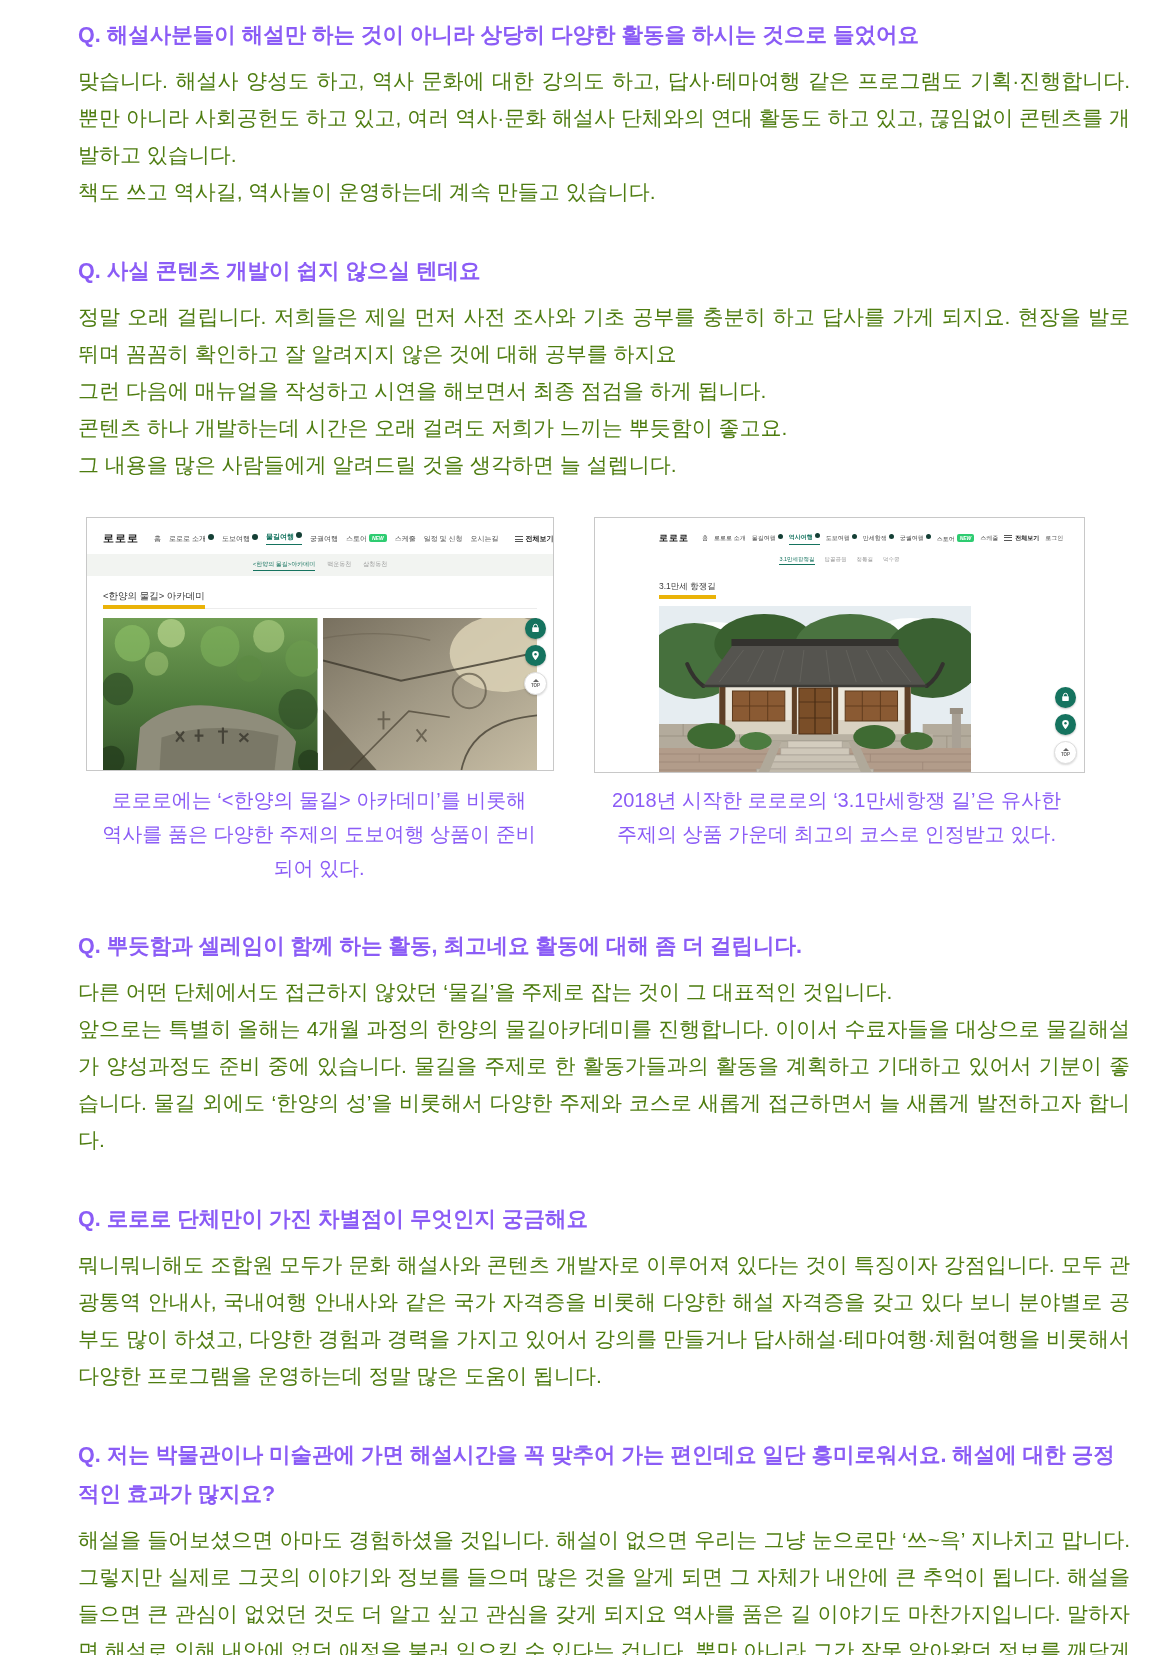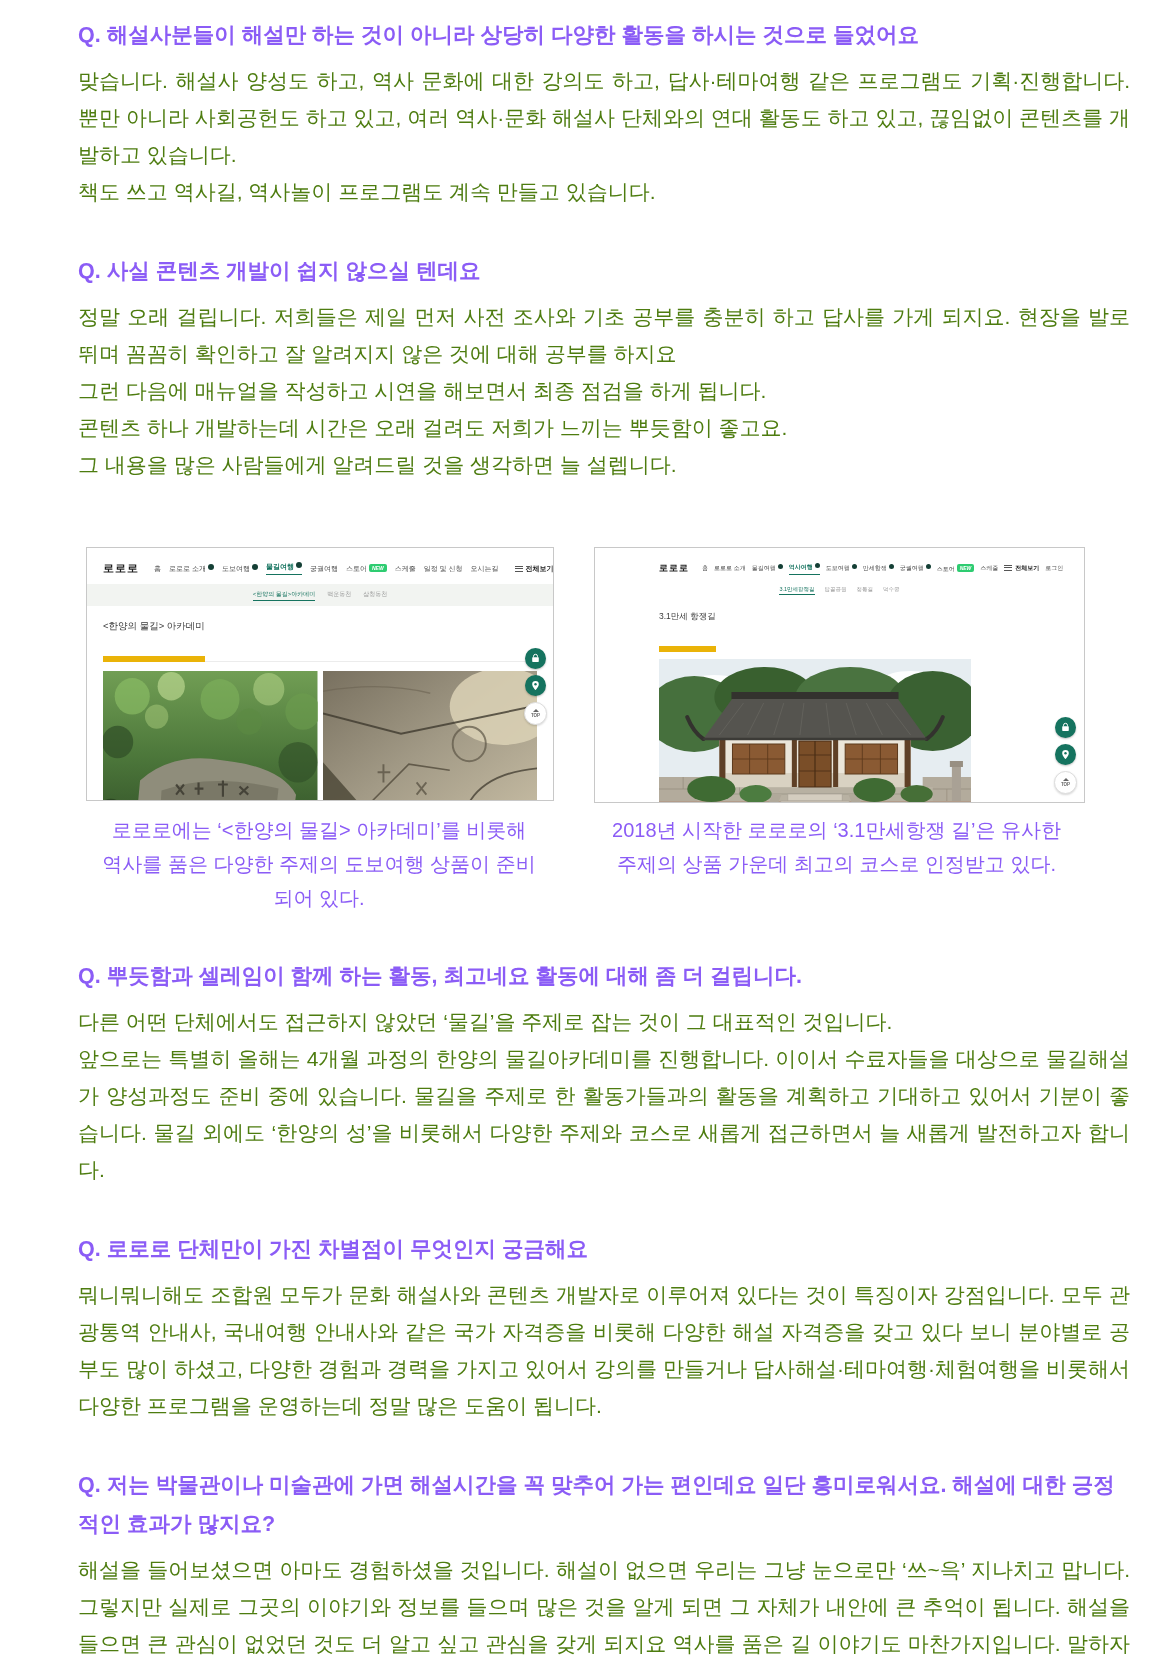--- a/index.html
+++ b/index.html
@@ -15,21 +15,21 @@
   }
   section.first .q{margin-top:2px;}
   .ans p{
     font-size:21px;line-height:37px;color:#4d7c0f;margin:0;
     text-align:justify;
   }
   
   .figs{display:flex;gap:40px;margin:34px 0 0 8px;}
   .shot{
     position:relative;border:1px solid #c8c8c8;background:#fff;
-    overflow:hidden;flex:none;margin-top:30px;
+    overflow:hidden;flex:none;
   }
   .shot-left{width:466px;height:252px;}
   .shot-right{width:489px;height:254px;}
   .mini-nav{
     display:flex;align-items:center;gap:8px;padding:13px 14px 8px 16px;
     font-size:7px;color:#444;white-space:nowrap;
   }
   .shot-right .mini-nav{font-size:6px;gap:6px;padding:14px 10px 7px 64px;}
   .mini-logo{font-weight:700;font-size:11px;letter-spacing:1px;color:#1c1c1c;margin-right:7px;}
   .shot-right .mini-logo{font-size:9px;}
@@ -45,21 +45,21 @@
   .mini-subnav{
     background:#f2f4f1;display:flex;justify-content:center;gap:12px;
     font-size:6px;color:#9a9a9a;padding:6px 0 5px;
   }
   .shot-right .mini-subnav{background:#fff;font-size:5.5px;gap:10px;padding:4px 0 4px;}
   .mini-subnav .on{color:#15735f;border-bottom:1px solid #15735f;padding-bottom:1px;}
   .mini-title-wrap{margin:9px 16px 0 16px;border-bottom:1px solid #ececec;}
   .shot-right .mini-title-wrap{margin:6px 0 0 64px;border-bottom:none;width:200px;}
   .mini-title{
     display:inline-block;font-size:9.5px;color:#3a3a3a;
-    padding-bottom:23px;border-bottom:6px solid #eab308;margin-bottom:-1px;
+    padding-bottom:2px;border-bottom:4px solid #eab308;margin-bottom:-1px;
   }
   .shot-right .mini-title{font-size:8.5px;}
   .mini-photos{display:flex;gap:5px;margin:9px 16px 0 16px;height:152px;}
   .mini-photos svg{flex:1;height:100%;display:block;}
   .photo-c-wrap{margin:8px auto 0 64px;width:312px;height:175px;}
   .photo-c-wrap svg{width:100%;height:100%;display:block;}
   
   .floaters{position:absolute;display:flex;flex-direction:column;gap:6px;align-items:center;}
   .shot-left .floaters{right:6px;top:100px;}
   .shot-right .floaters{right:7px;bottom:8px;}
@@ -73,21 +73,21 @@
   .cap-left{width:466px;padding:0 14px;box-sizing:border-box;}
   .cap-right{width:489px;padding:0 10px;box-sizing:border-box;}
 </style>
 </head>
 <body>
 
 <section class="first">
   <div class="q">Q. 해설사분들이 해설만 하는 것이 아니라 상당히 다양한 활동을 하시는 것으로 들었어요</div>
   <div class="ans">
     <p>맞습니다. 해설사 양성도 하고, 역사 문화에 대한 강의도 하고, 답사·테마여행 같은 프로그램도 기획·진행합니다. 뿐만 아니라 사회공헌도 하고 있고, 여러 역사·문화 해설사 단체와의 연대 활동도 하고 있고, 끊임없이 콘텐츠를 개발하고 있습니다.</p>
-    <p>책도 쓰고 역사길, 역사놀이 프로그램도 계속 만들고 있습니다.</p>
+    <p>책도 쓰고 역사길, 역사놀이 운영하는데 계속 만들고 있습니다.</p>
   </div>
 </section>
 
 <section>
   <div class="q">Q. 사실 콘텐츠 개발이 쉽지 않으실 텐데요</div>
   <div class="ans">
     <p>정말 오래 걸립니다. 저희들은 제일 먼저 사전 조사와 기초 공부를 충분히 하고 답사를 가게 되지요. 현장을 발로 뛰며 꼼꼼히 확인하고 잘 알려지지 않은 것에 대해 공부를 하지요</p>
     <p>그런 다음에 매뉴얼을 작성하고 시연을 해보면서 최종 점검을 하게 됩니다.</p>
     <p>콘텐츠 하나 개발하는데 시간은 오래 걸려도 저희가 느끼는 뿌듯함이 좋고요.</p>
     <p>그 내용을 많은 사람들에게 알려드릴 것을 생각하면 늘 설렙니다.</p>

